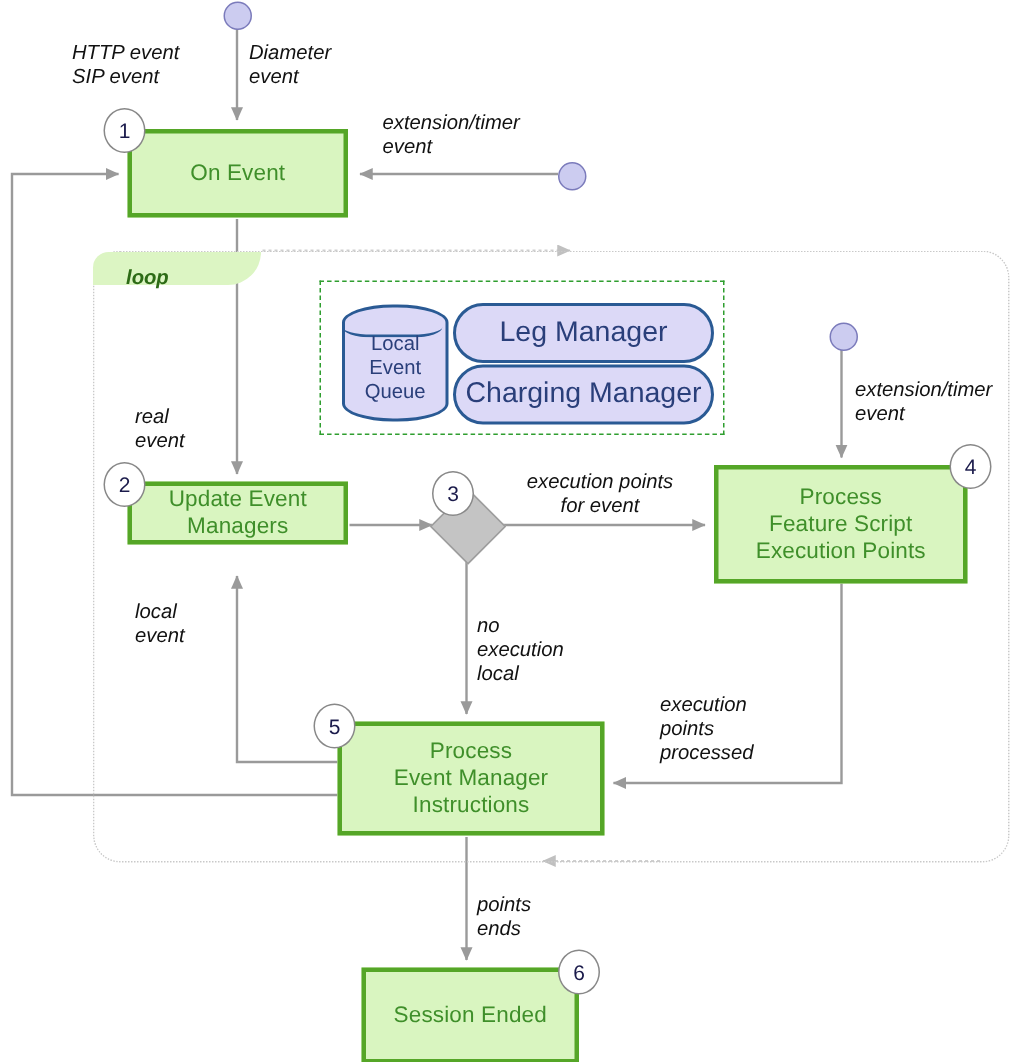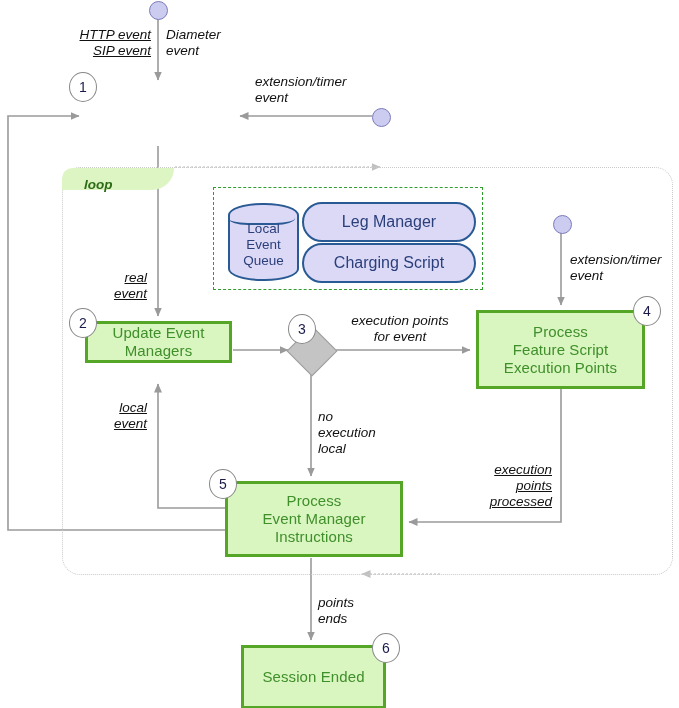--- a/index.html
+++ b/index.html
@@ -35,21 +35,21 @@
 
   .lbl{
     position:absolute;
     font-style:italic;
     font-size:13.5px;
     line-height:16px;
     color:#111;
     white-space:pre;
     z-index:5;
   }
-  .lbl.r{text-align:right;text-decoration:underline;}
+  .lbl.r{}
   .lbl.c{text-align:center;}
 
   .initnode{
     position:absolute;
     width:17px;height:17px;border-radius:50%;
     background:#ccccf0;
     border:1.5px solid #7b7bbb;
     z-index:6;
   }
 
@@ -96,21 +96,21 @@
   }
   .cyl .cyltext{
     position:absolute;left:0;top:16px;width:67px;
     text-align:center;color:#2a3f7a;font-size:13.5px;line-height:16px;
   }
   .pill{
     position:absolute;
     background:#dcd9f7;border:2.5px solid #2a5a94;
     border-radius:22px;
     display:flex;align-items:center;justify-content:center;
-    color:#2a3f7a;font-size:16px;
+    color:#2a3f7a;font-size:19px;
     z-index:2;
   }
   .pill.p1{left:88px;top:14px;width:170px;height:36px;}
   .pill.p2{left:88px;top:55px;width:170px;height:36px;}
 
   .diamond{
     position:absolute;
     left:294px;top:333px;width:34px;height:34px;
     background:#c4c4c4;
     border:1px solid #9d9d9d;
@@ -166,20 +166,23 @@
 
   <div class="loopbox"></div>
   <div class="looptag">
     <b>loop</b>
   </div>
 
   <div class="initnode" style="left:149px;top:1px;"></div>
   <div class="initnode" style="left:372px;top:108px;"></div>
   <div class="initnode" style="left:553px;top:215px;"></div>
 
+  <div class="act" style="left:85px;top:86px;width:147px;height:59px;">
+    <span>On Event</span>
+  </div>
   <div class="badge" style="left:69px;top:72px;">1</div>
 
   <div class="act" style="left:85px;top:321px;width:147px;height:42px;">
     <span class="multi" style="white-space: pre-line;">Update Event
 Managers</span>
   </div>
   <div class="badge" style="left:69px;top:308px;">2</div>
 
   <div class="diamond"></div>
   <div class="badge" style="left:288px;top:314px;">3</div>
@@ -207,21 +210,21 @@
     <div class="cyl">
       <div class="capline"></div>
       <div class="cyltext" style="white-space: pre-line;">Local
 Event
 Queue</div>
     </div>
     <div class="pill p1">
       <span>Leg Manager</span>
     </div>
     <div class="pill p2">
-      <span>Charging Script</span>
+      <span>Charging Manager</span>
     </div>
   </div>
 
   <div class="lbl r" style="left: 48px; top: 27px; width: 103px; white-space: pre-line;">HTTP event
 SIP event</div>
 
   <div class="lbl" style="left: 166px; top: 27px; white-space: pre-line;">Diameter
 event</div>
 
   <div class="lbl" style="left: 255px; top: 74px; white-space: pre-line;">extension/timer

